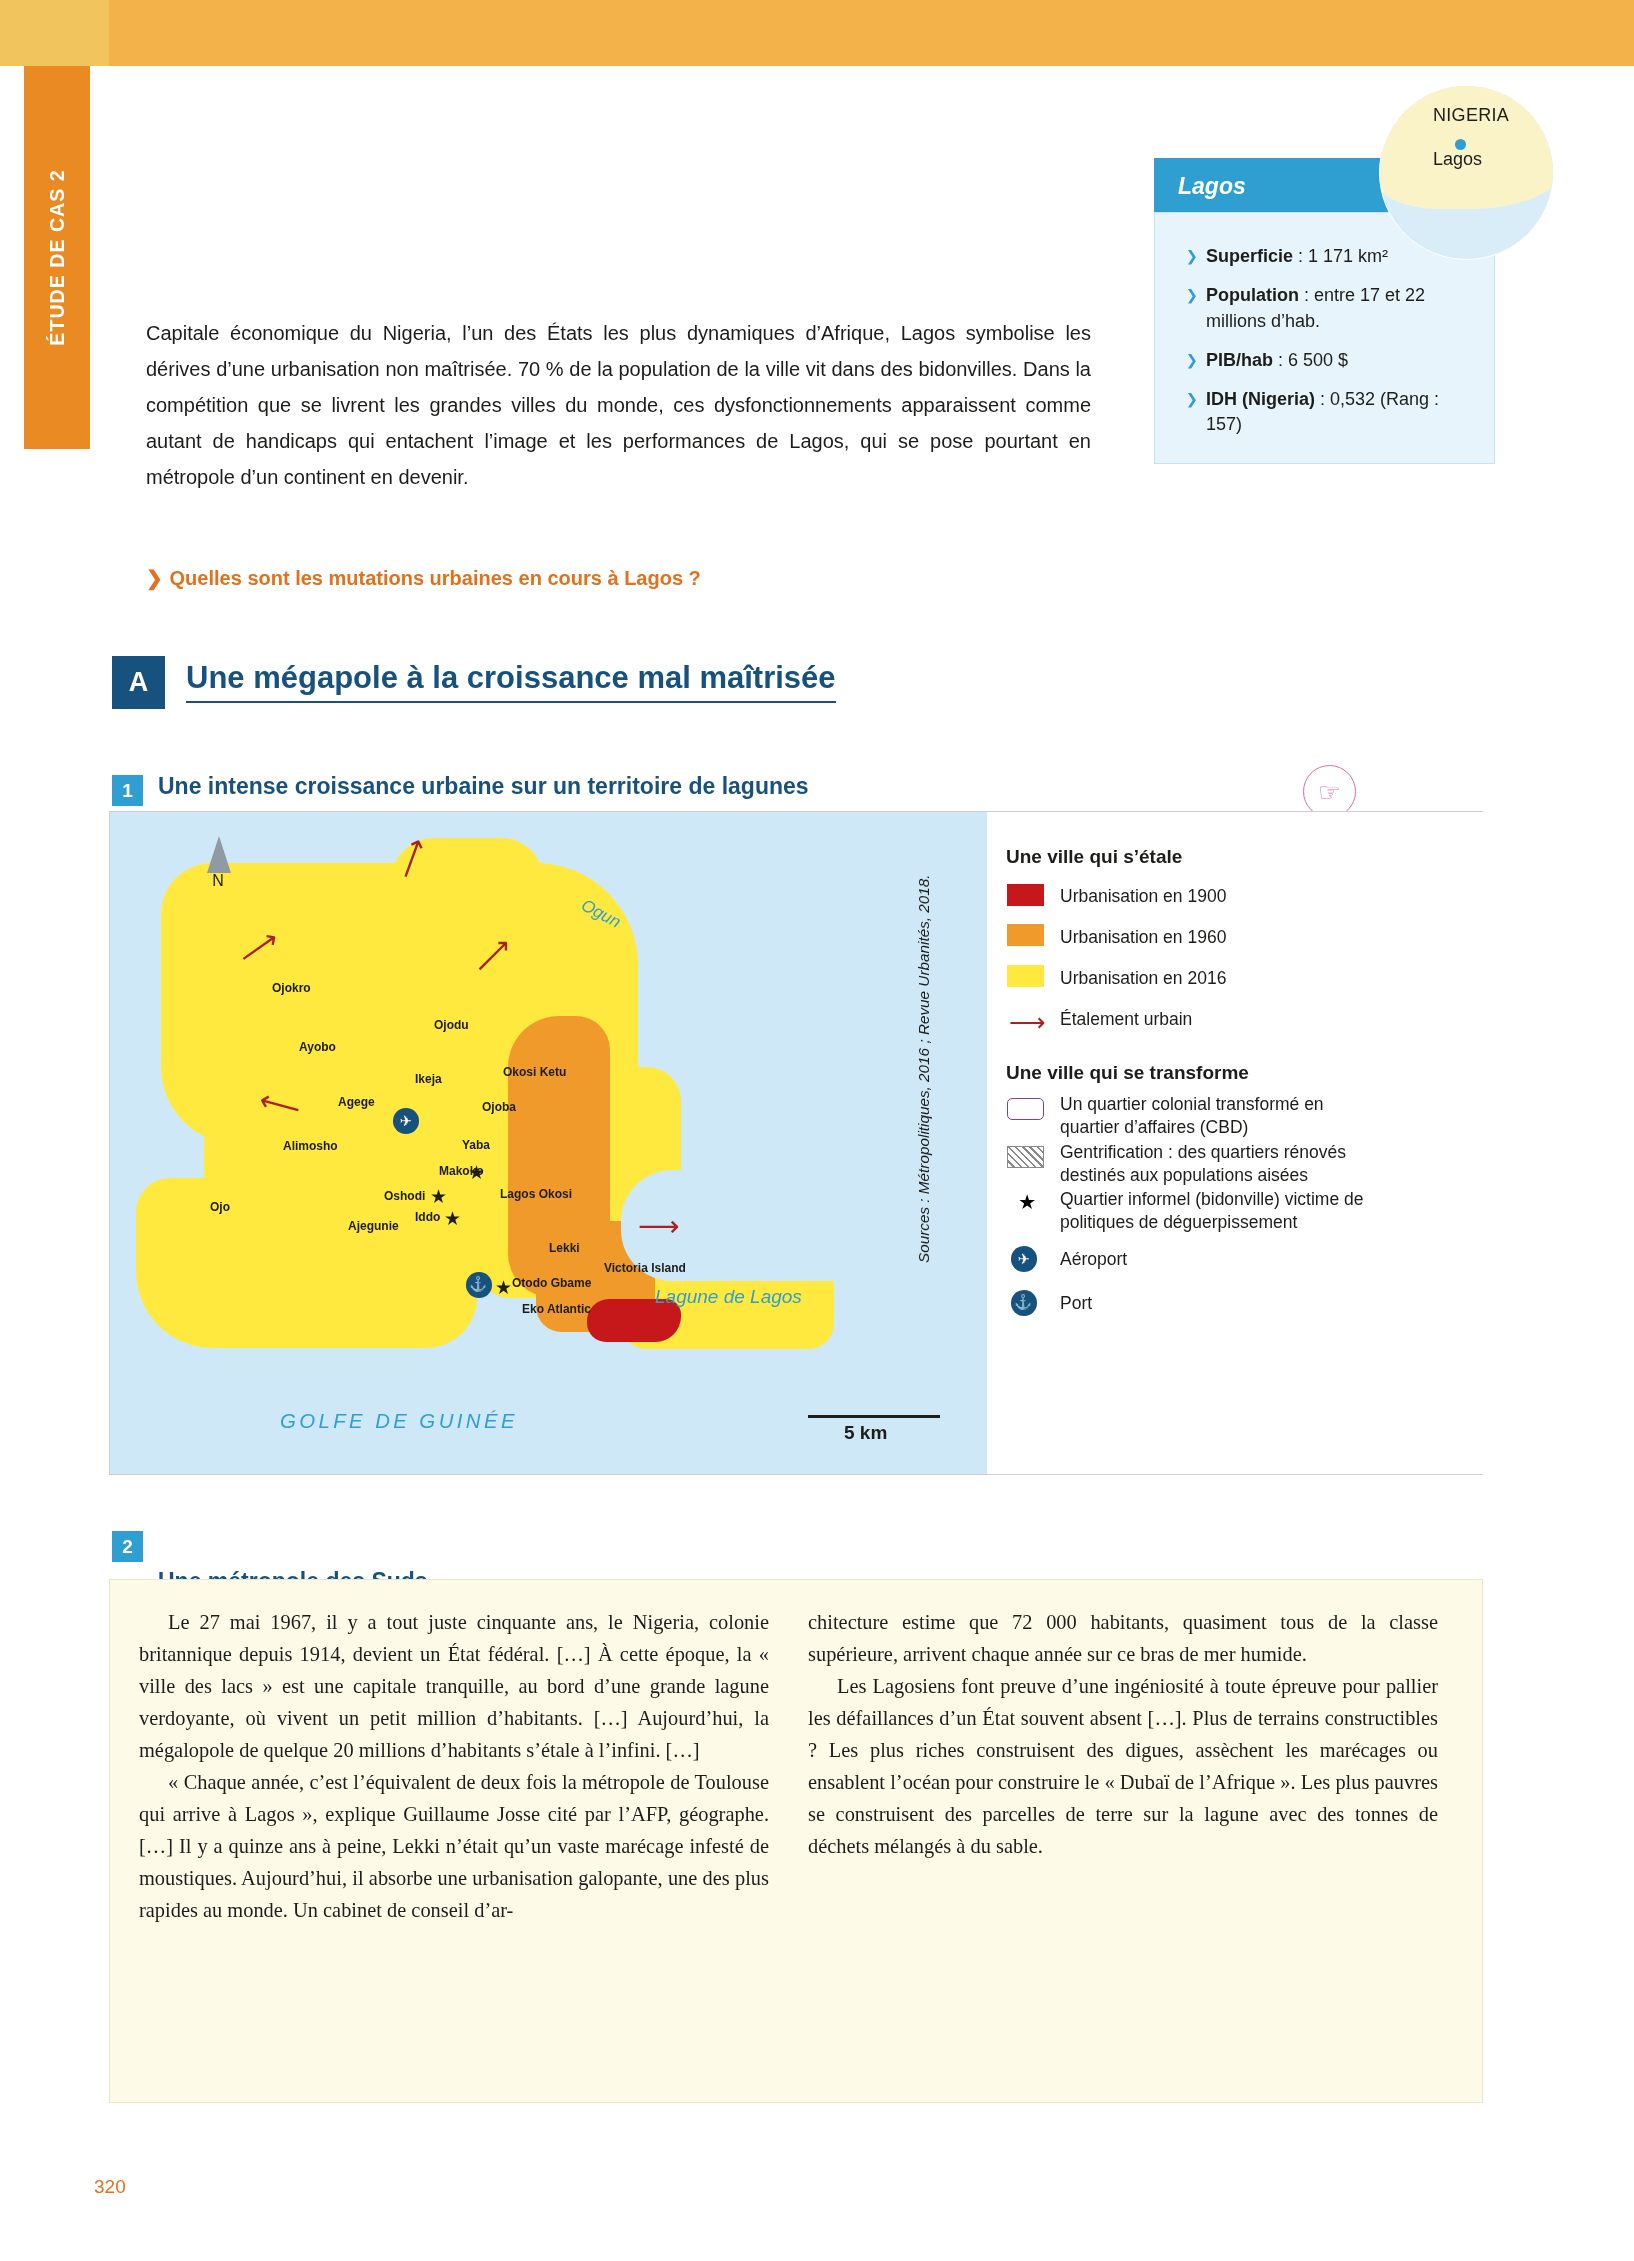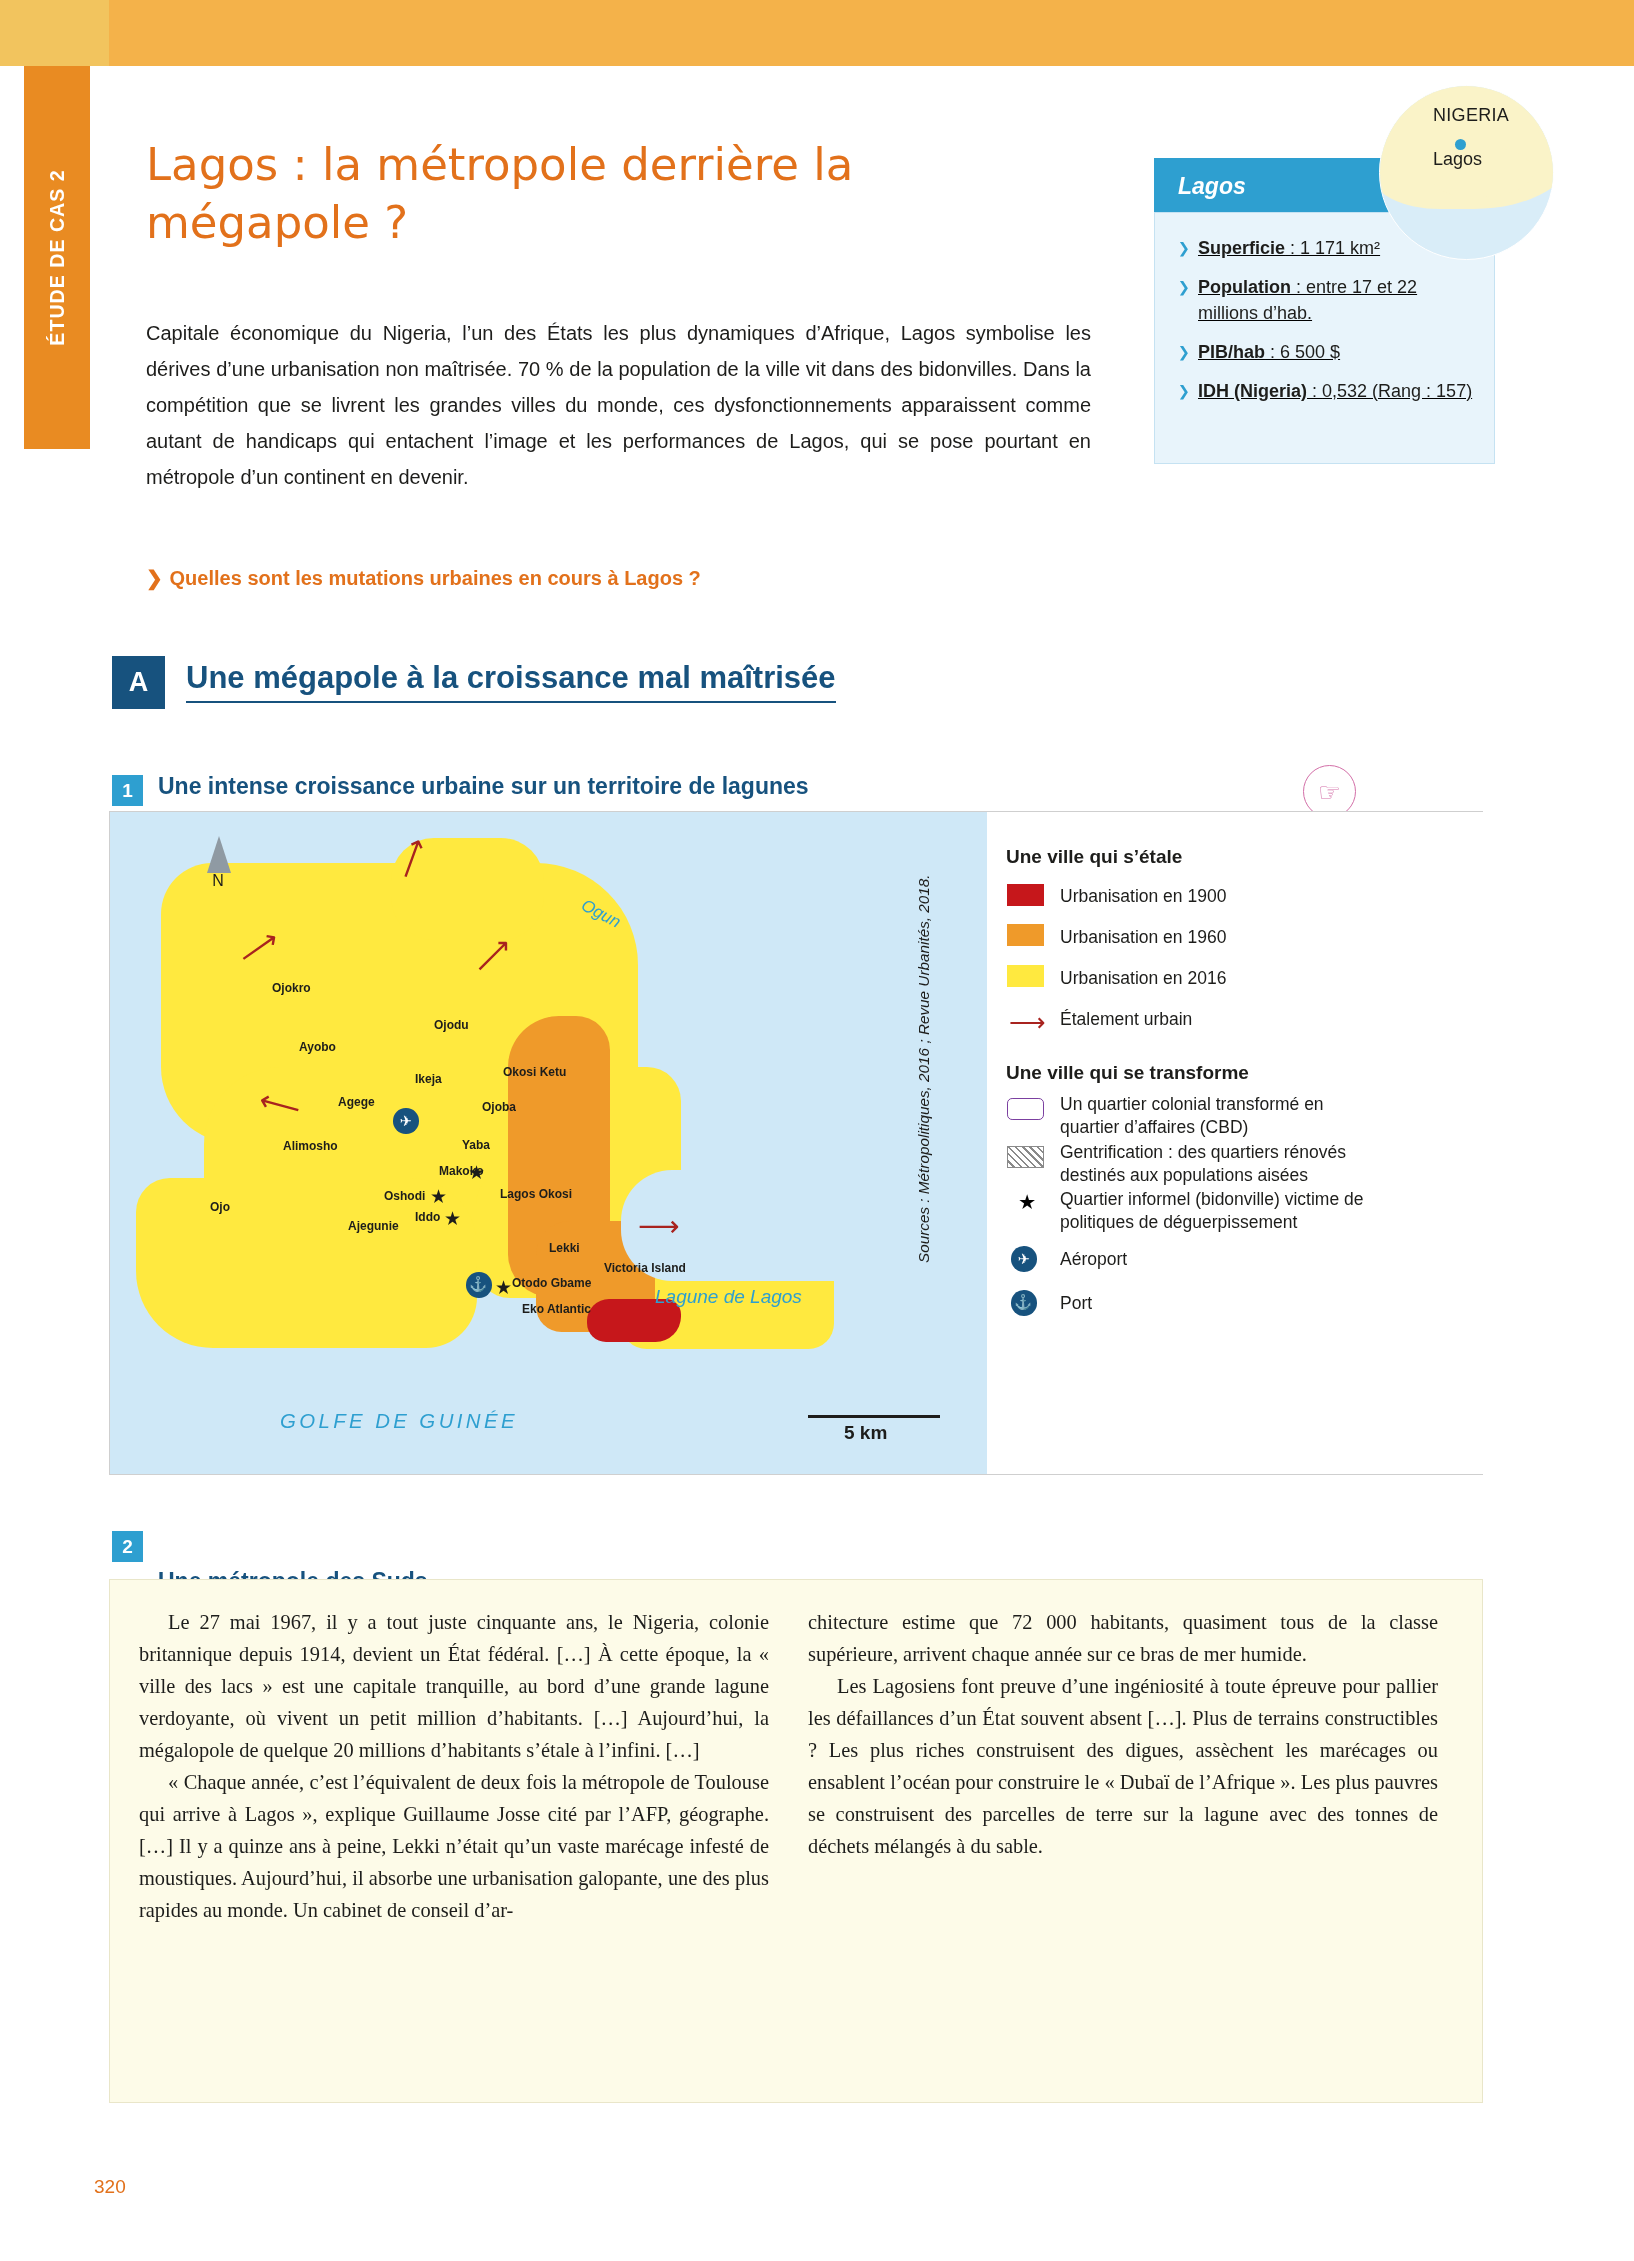--- a/index.html
+++ b/index.html
@@ -77,21 +77,21 @@
   }
   .infobox-head span {
     position:absolute; left:24px; top:14.5px;
     color:#ffffff; font-size:23px; font-style:italic; font-weight:700;
   }
   .infobox-body {
     position:absolute; left:1154px; top:212px; width:341px; height:252px;
     background:#e8f4fb;
     border:0.9px solid #c5e2f2;
   }
-  .infobox-body ul { list-style:none; margin:4px; padding:19px 15.3px 0 17px;text-decoration:underline; }
+  .infobox-body ul { list-style:none; margin:12px; padding:19px 15.3px 0 17px; }
   .infobox-body li {
     position:relative; padding-left:22px; margin-bottom:13.6px;
     font-size:18px; line-height:25.5px; color:#1d1d1b;
   }
   .infobox-body li:before {
     content:"\276F"; position:absolute; left:1.7px; top:0;
     color:#2e9fd0; font-size:14.5px;
   }
   .infobox-body b { font-weight:700; }
 
@@ -288,21 +288,20 @@
 <div class="page">
 
   <div class="top-band">
     <div class="top-band-left"></div>
   </div>
 
   <div class="side-tab">
     <span>ÉTUDE DE CAS 2</span>
   </div>
 
-  <h1 class="title">Lagos : la métropole derrière la mégapole ?</h1>
 
   <div class="intro">Capitale économique du Nigeria, l’un des États les plus dynamiques d’Afrique, Lagos symbolise les dérives d’une urbanisation non maîtrisée. 70 % de la population de la ville vit dans des bidonvilles. Dans la compétition que se livrent les grandes villes du monde, ces dysfonctionnements apparaissent comme autant de handicaps qui entachent l’image et les performances de Lagos, qui se pose pourtant en métropole d’un continent en devenir.</div>
 
   <div class="question">
     <span class="chev">❯</span><span>Quelles sont les mutations urbaines en cours à Lagos ?</span>
   </div>
 
   <div class="infobox-head">
     <span>Lagos</span>
   </div>

